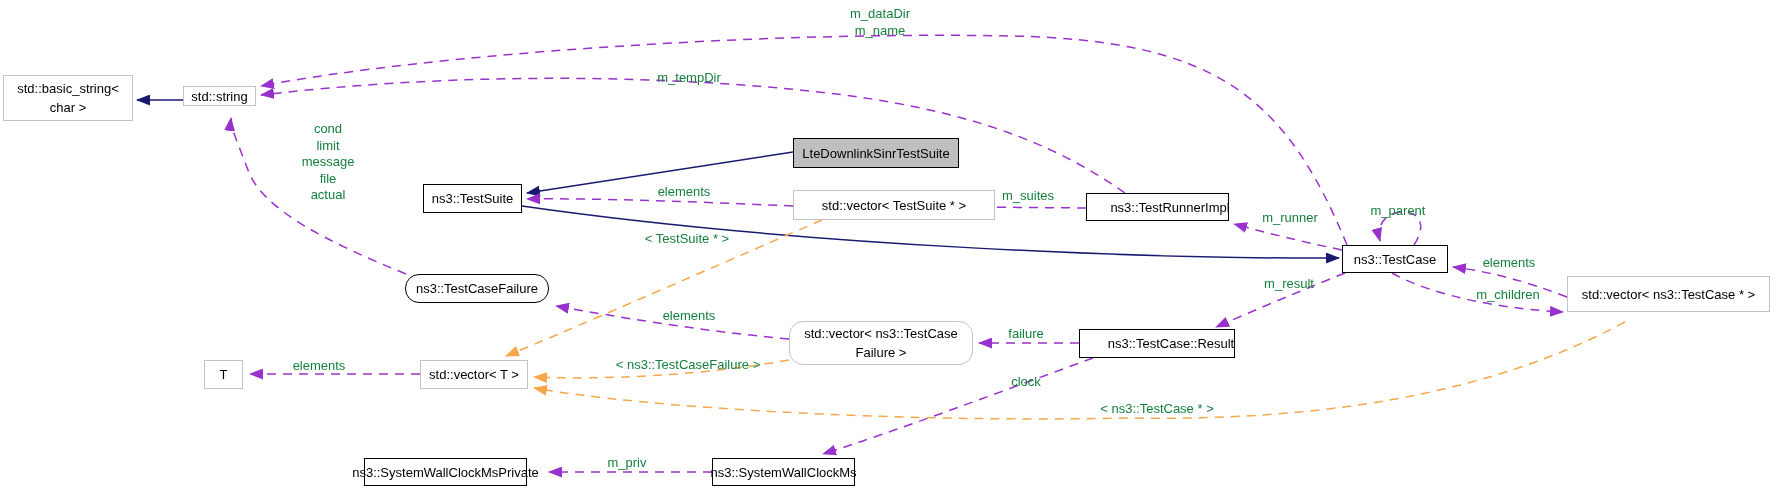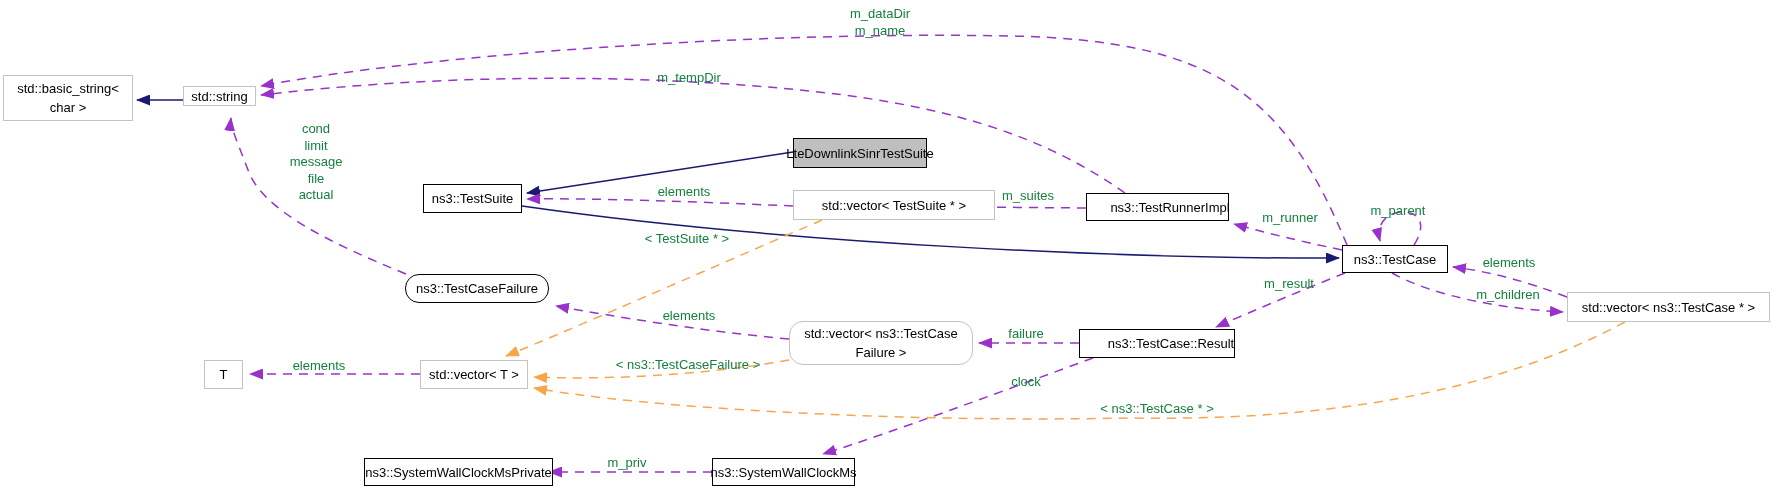--- a/index.html
+++ b/index.html
@@ -70,41 +70,41 @@
 
   <div class="node ext" style="left:3px;top:75px;width:130px;height:46px;">
     <span>std::basic_string&lt;</span>
     <span>char &gt;</span>
   </div>
 
   <div class="node ext" style="left:183px;top:86px;width:73px;height:20px;">
     <span>std::string</span>
   </div>
 
-  <div class="node main" style="left:793px;top:138px;width:134px;height:30px;">
+  <div class="node main" style="left:793px;top:138px;width:166px;height:30px;">
     <span>LteDownlinkSinrTestSuite</span>
   </div>
 
   <div class="node doc" style="left:423px;top:184px;width:99px;height:29px;">
     <span>ns3::TestSuite</span>
   </div>
 
   <div class="node ext" style="left:793px;top:190px;width:202px;height:30px;">
     <span>std::vector&lt; TestSuite * &gt;</span>
   </div>
 
   <div class="node doc" style="left:1086px;top:193px;width:143px;height:28px;padding-left:25px;">
     <span>ns3::TestRunnerImpl</span>
   </div>
 
   <div class="node doc" style="left:1342px;top:245px;width:106px;height:28px;">
     <span>ns3::TestCase</span>
   </div>
 
-  <div class="node ext" style="left:1567px;top:292px;width:203px;height:30px;text-align:center;">
+  <div class="node ext" style="left:1567px;top:276px;width:203px;height:36px;text-align:center;">
     <span>std::vector&lt; ns3::TestCase * &gt;</span>
   </div>
 
   <div class="node doc" style="left:405px;top:274px;width:144px;height:29px;border-radius:14px;">
     <span>ns3::TestCaseFailure</span>
   </div>
 
   <div class="node ext" style="left:789px;top:321px;width:184px;height:44px;border-radius:14px;">
     <span>std::vector&lt; ns3::TestCase</span>
     <span>Failure &gt;</span>
@@ -115,36 +115,36 @@
   </div>
 
   <div class="node ext" style="left:204px;top:360px;width:39px;height:29px;">
     <span>T</span>
   </div>
 
   <div class="node ext" style="left:420px;top:360px;width:108px;height:29px;">
     <span>std::vector&lt; T &gt;</span>
   </div>
 
-  <div class="node doc" style="left:364px;top:458px;width:189px;height:28px;">
+  <div class="node doc" style="left:364px;top:458px;width:163px;height:28px;">
     <span>ns3::SystemWallClockMsPrivate</span>
   </div>
 
   <div class="node doc" style="left:712px;top:458px;width:143px;height:28px;">
     <span>ns3::SystemWallClockMs</span>
   </div>
 
   <div class="elabel" style="left:880px;top:22px;">
     <div>m_dataDir</div>
     <div>m_name</div>
   </div>
 
   <div class="elabel" style="left:689px;top:78px;">m_tempDir</div>
 
-  <div class="elabel" style="left:316px;top:162px;">
+  <div class="elabel" style="left:328px;top:162px;">
     <div>cond</div>
     <div>limit</div>
     <div>message</div>
     <div>file</div>
     <div>actual</div>
   </div>
 
   <div class="elabel" style="left:684px;top:192px;">elements</div>
   <div class="elabel" style="left:1028px;top:196px;">m_suites</div>
   <div class="elabel" style="left:687px;top:239px;">&lt; TestSuite * &gt;</div>

